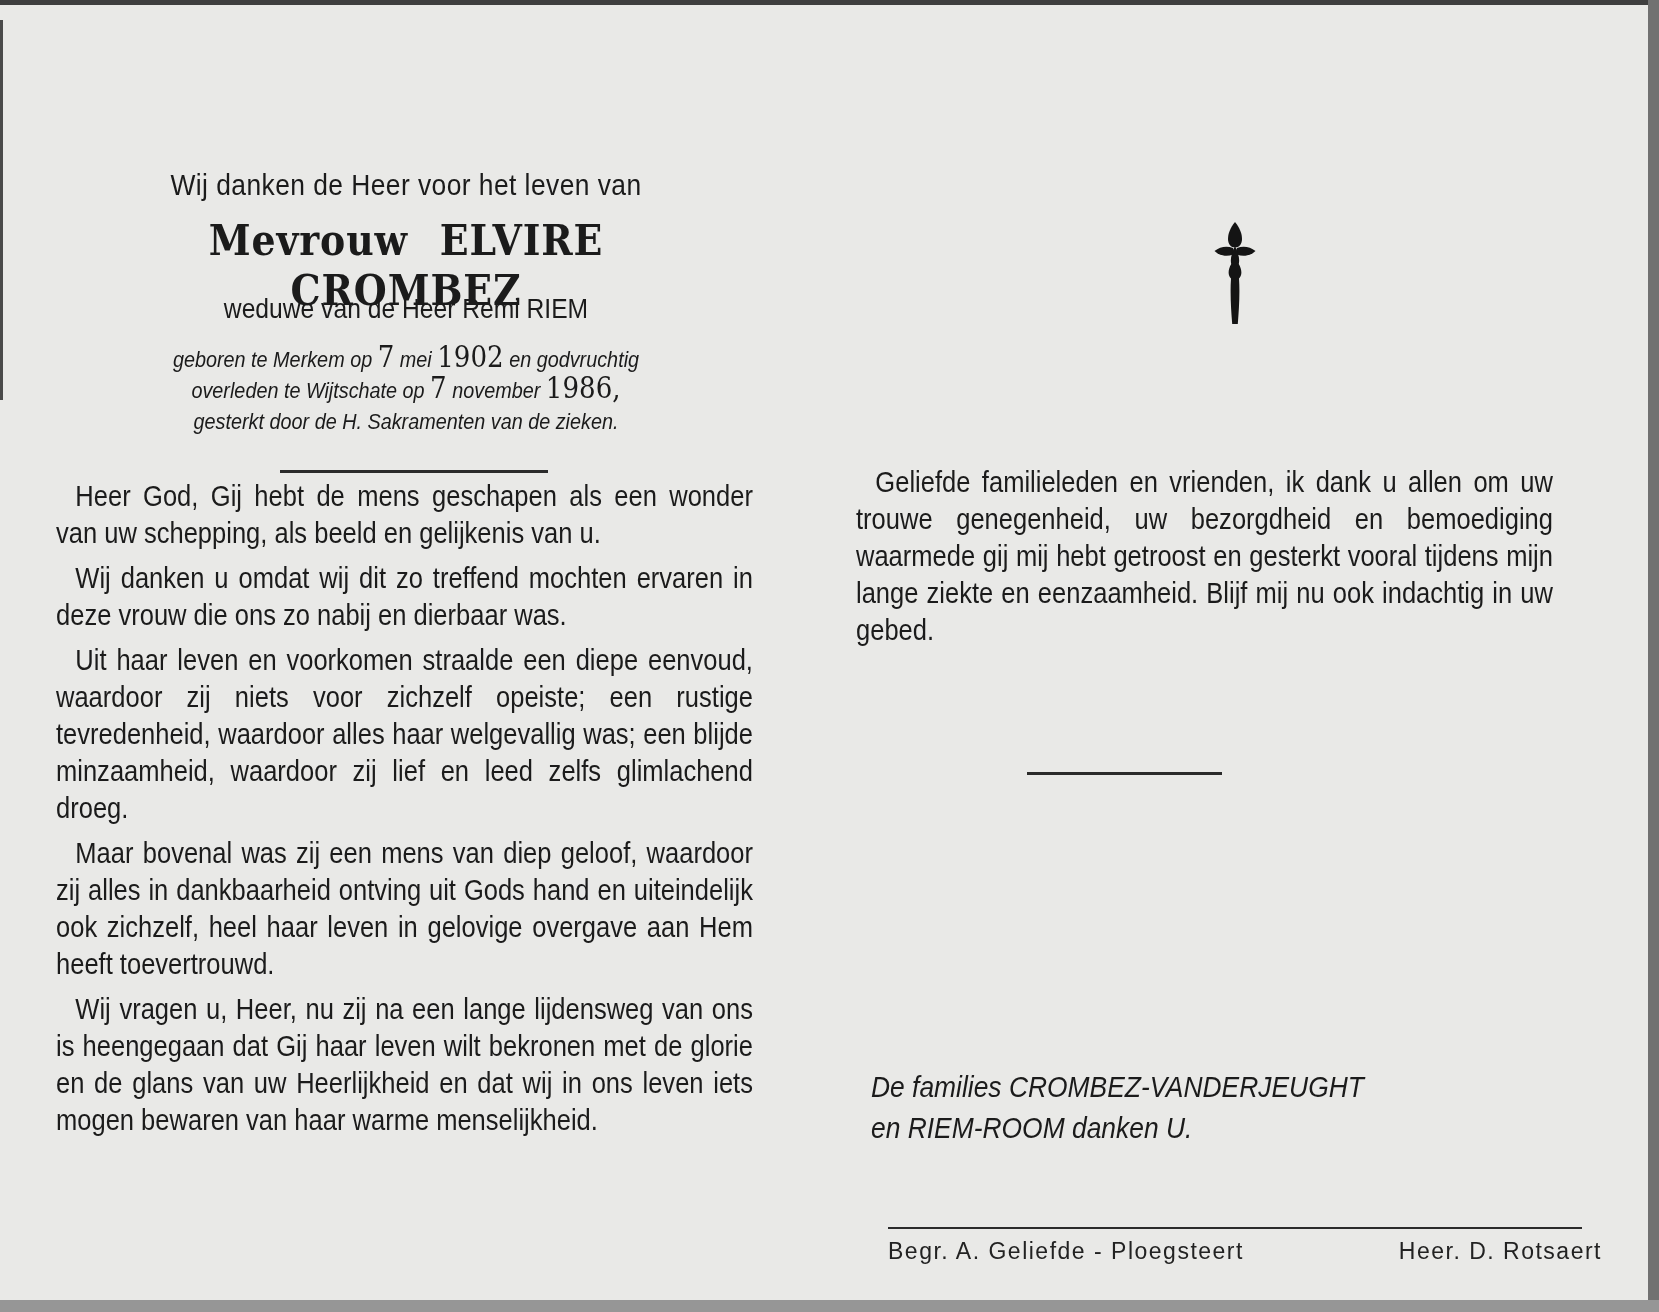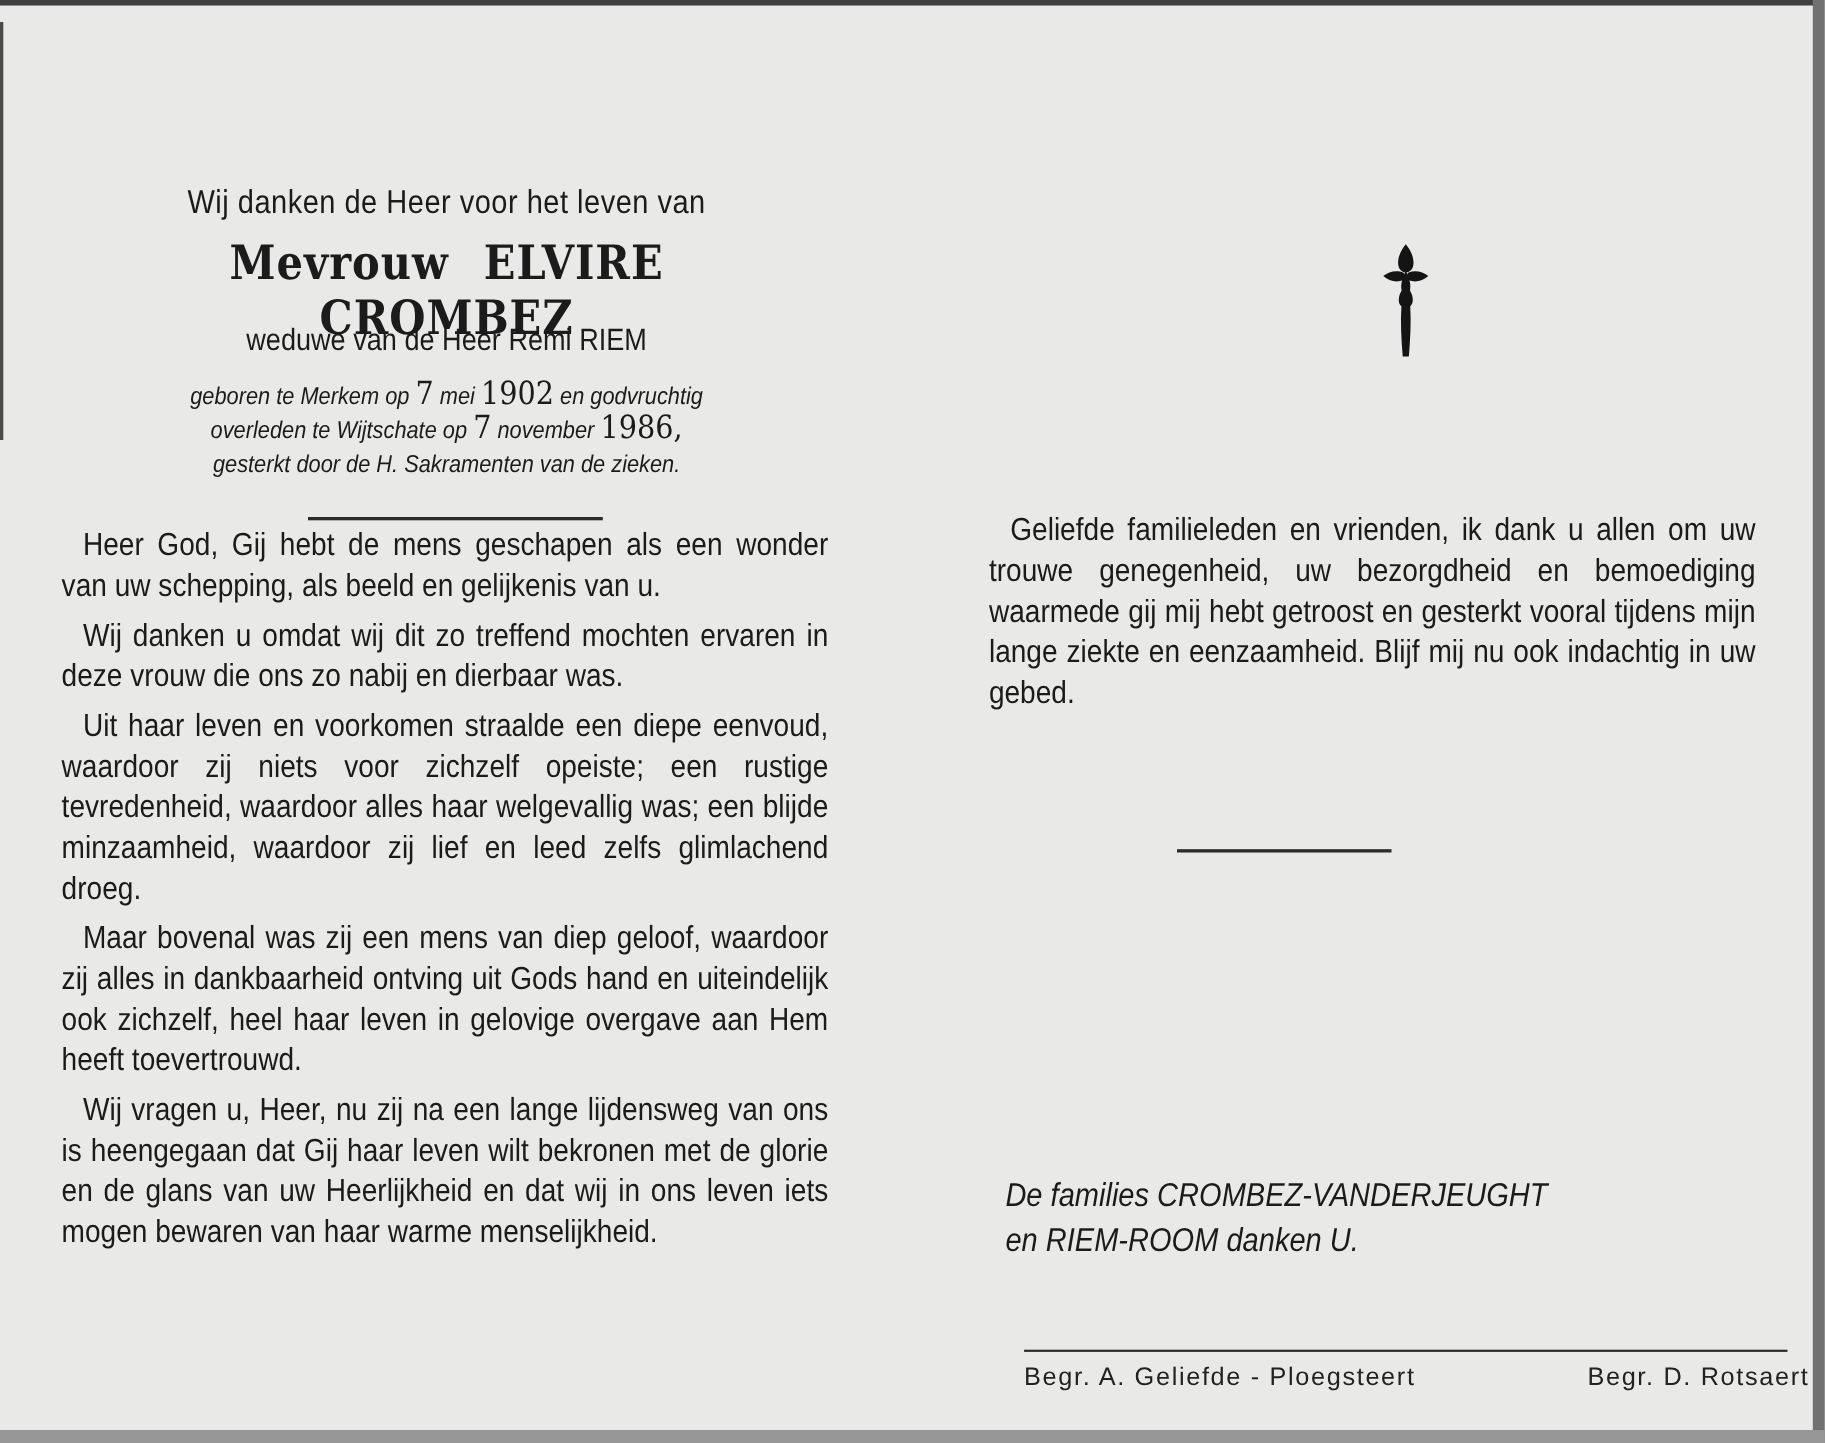--- a/index.html
+++ b/index.html
@@ -1,33 +1,33 @@
 <!DOCTYPE html>
 <html><head>
 <meta charset="utf-8">
 <style>
   html,body { margin:0; padding:0; background:#6f6f6f; }
   .scan {
     position:relative; width:1659px; height:1312px;
-    background:#ffffff; overflow:hidden;
+    background:#7dd3fc; overflow:hidden;
     font-family:"Liberation Sans", sans-serif;
     color:#1b1b1b;
   }
   .card {
     position:absolute; left:0; top:4px; width:1648px; height:1298px;
     background:#e9e9e7;
   }
   .edge-top   { position:absolute; left:0; top:0; width:1650px; height:5px; background:#3f3f3f; }
   .edge-left  { position:absolute; left:0; top:20px; width:3px; height:380px; background:#4a4a4a; }
   .edge-right { position:absolute; left:1648px; top:0; width:11px; height:1312px; background:#717171; }
   .edge-bottom{ position:absolute; left:0; top:1300px; width:1659px; height:12px; background:#969696; }
 
   .page { position:absolute; top:0; }
   .page-left  { left:56px;  width:700px;  height:1298px; }
-  .page-right { left:856px; width:760px; height:1298px;margin-left:43px; }
+  .page-right { left:856px; width:760px; height:1298px; }
 
   .centered { position:absolute; left:0; width:100%; text-align:center; }
 
   .intro-line {
     top:168px; font-size:30px; letter-spacing:.5px;
     transform:scaleX(.88); transform-origin:50% 0;
   }
   .name-line {
     top:215px; font-family:"DejaVu Serif", serif; font-weight:bold;
     font-size:43px; letter-spacing:1px; word-spacing:20px;
@@ -140,19 +140,19 @@
 
     <div class="families">
       <div>De families CROMBEZ-VANDERJEUGHT</div>
       <div>en RIEM-ROOM danken U.</div>
     </div>
 
     <div class="rule rule-footer"></div>
 
     <div class="credits">
       <span>Begr. A. Geliefde - Ploegsteert</span>
-      <span>Begr. D. Rotsaert</span>
+      <span>Heer. D. Rotsaert</span>
     </div>
   </div>
 
   <div class="edge-right"></div>
   <div class="edge-bottom"></div>
 </div>
 
 </body></html>

